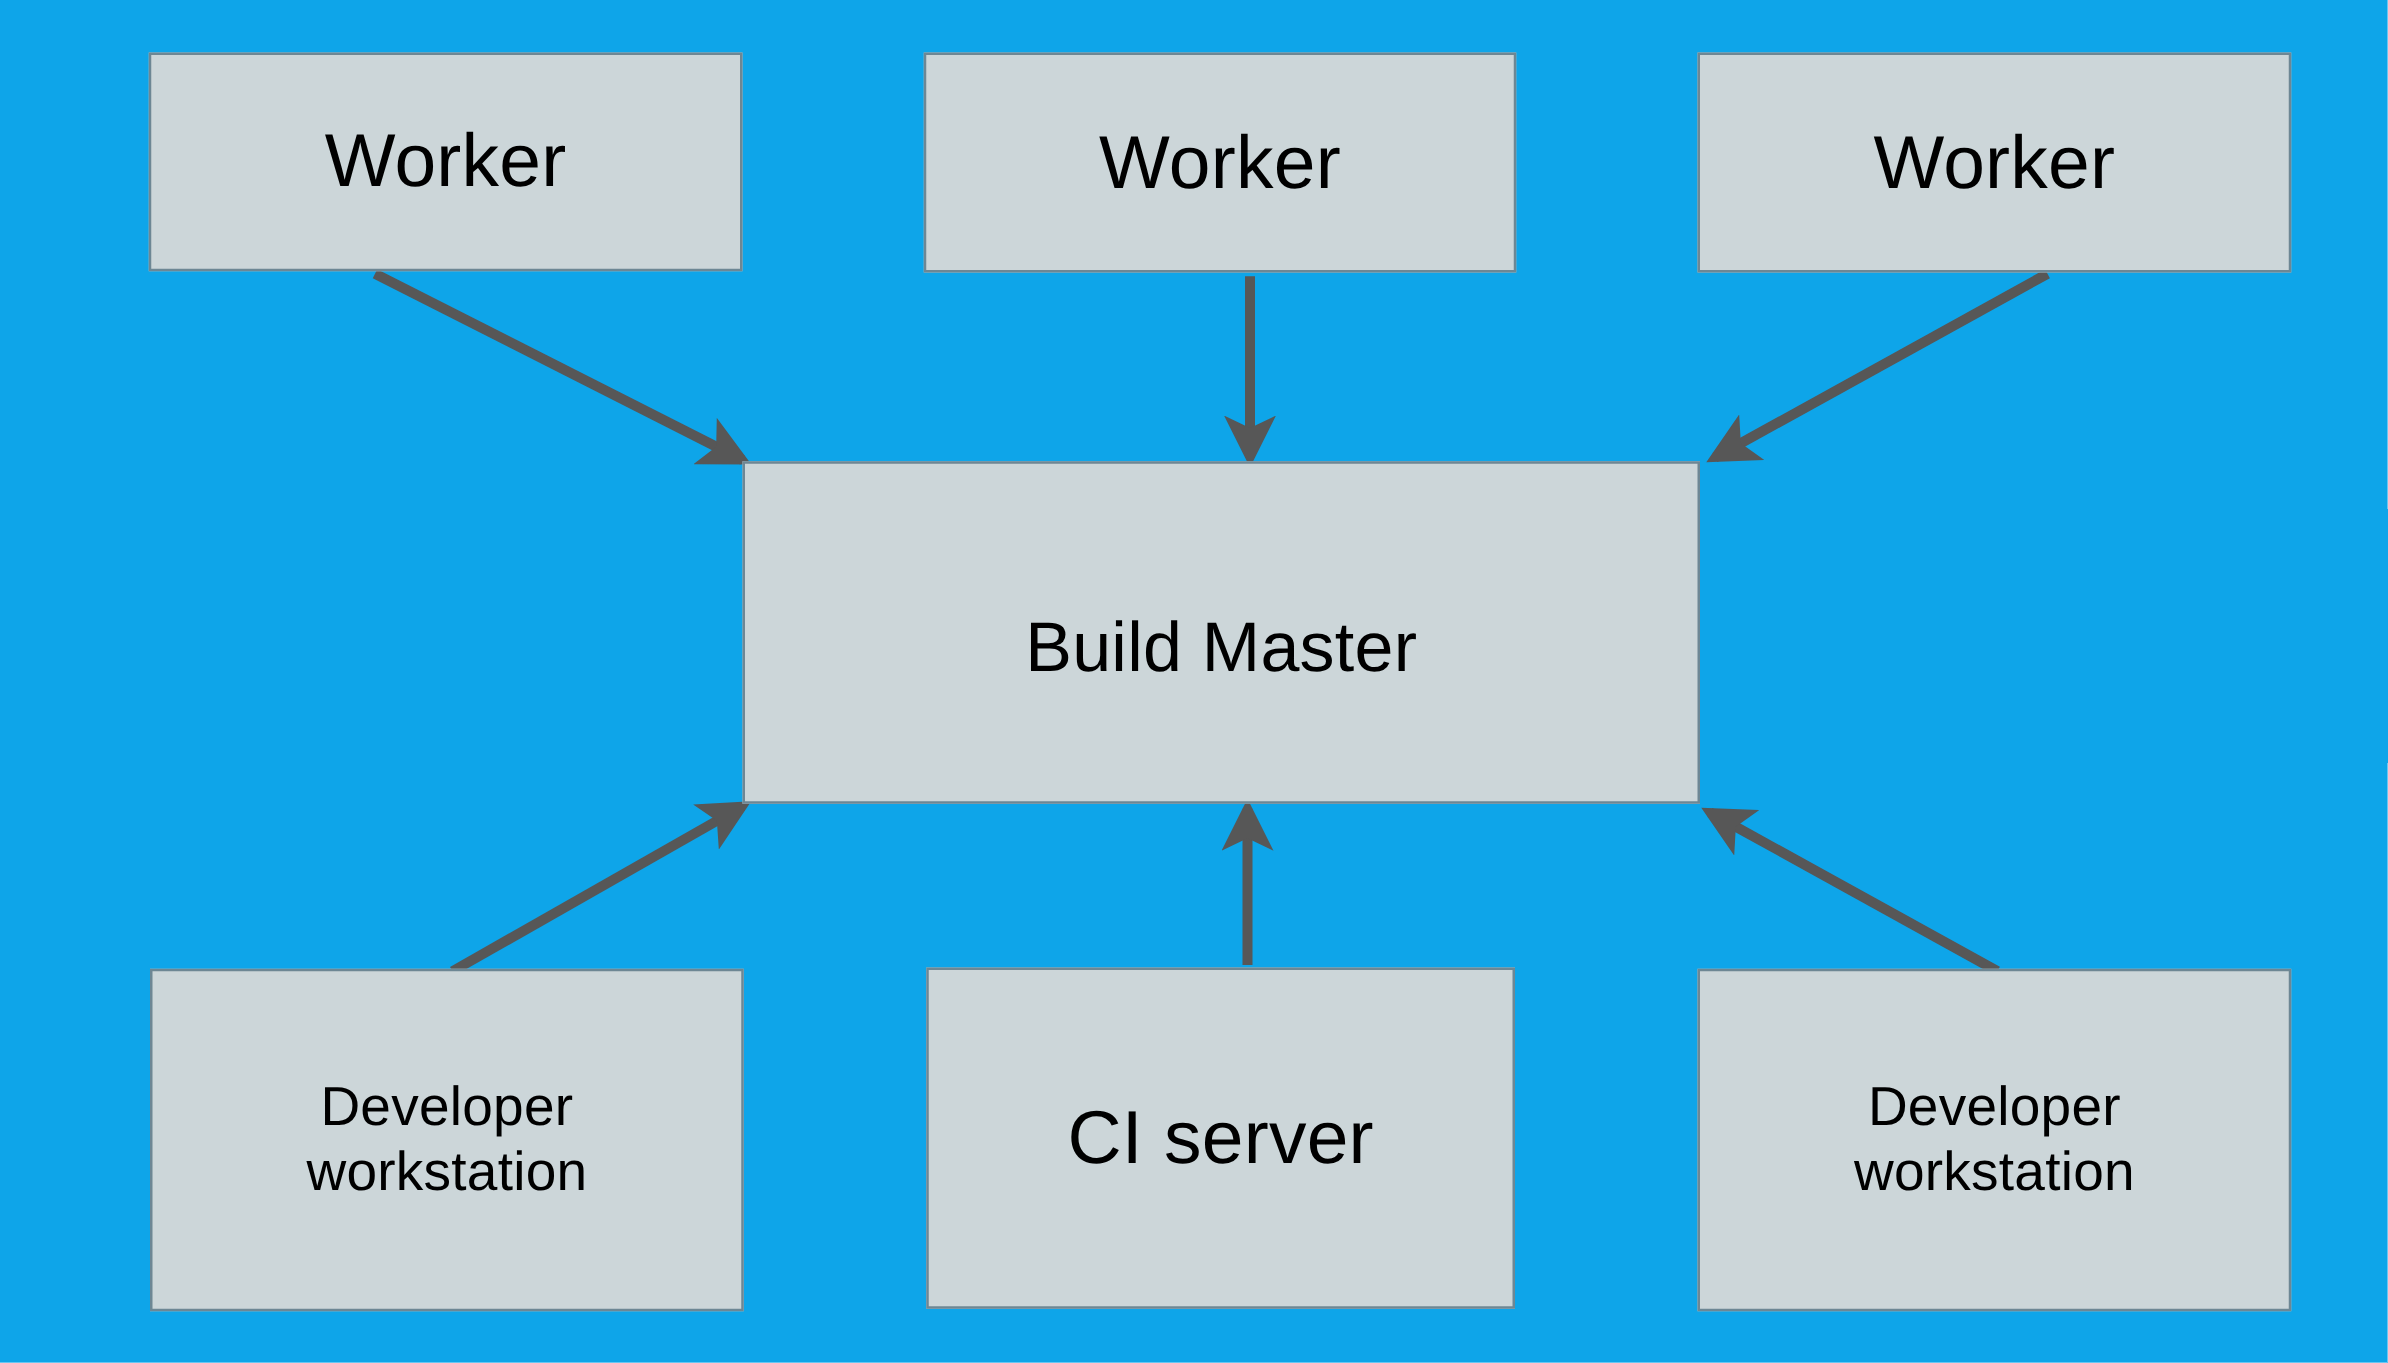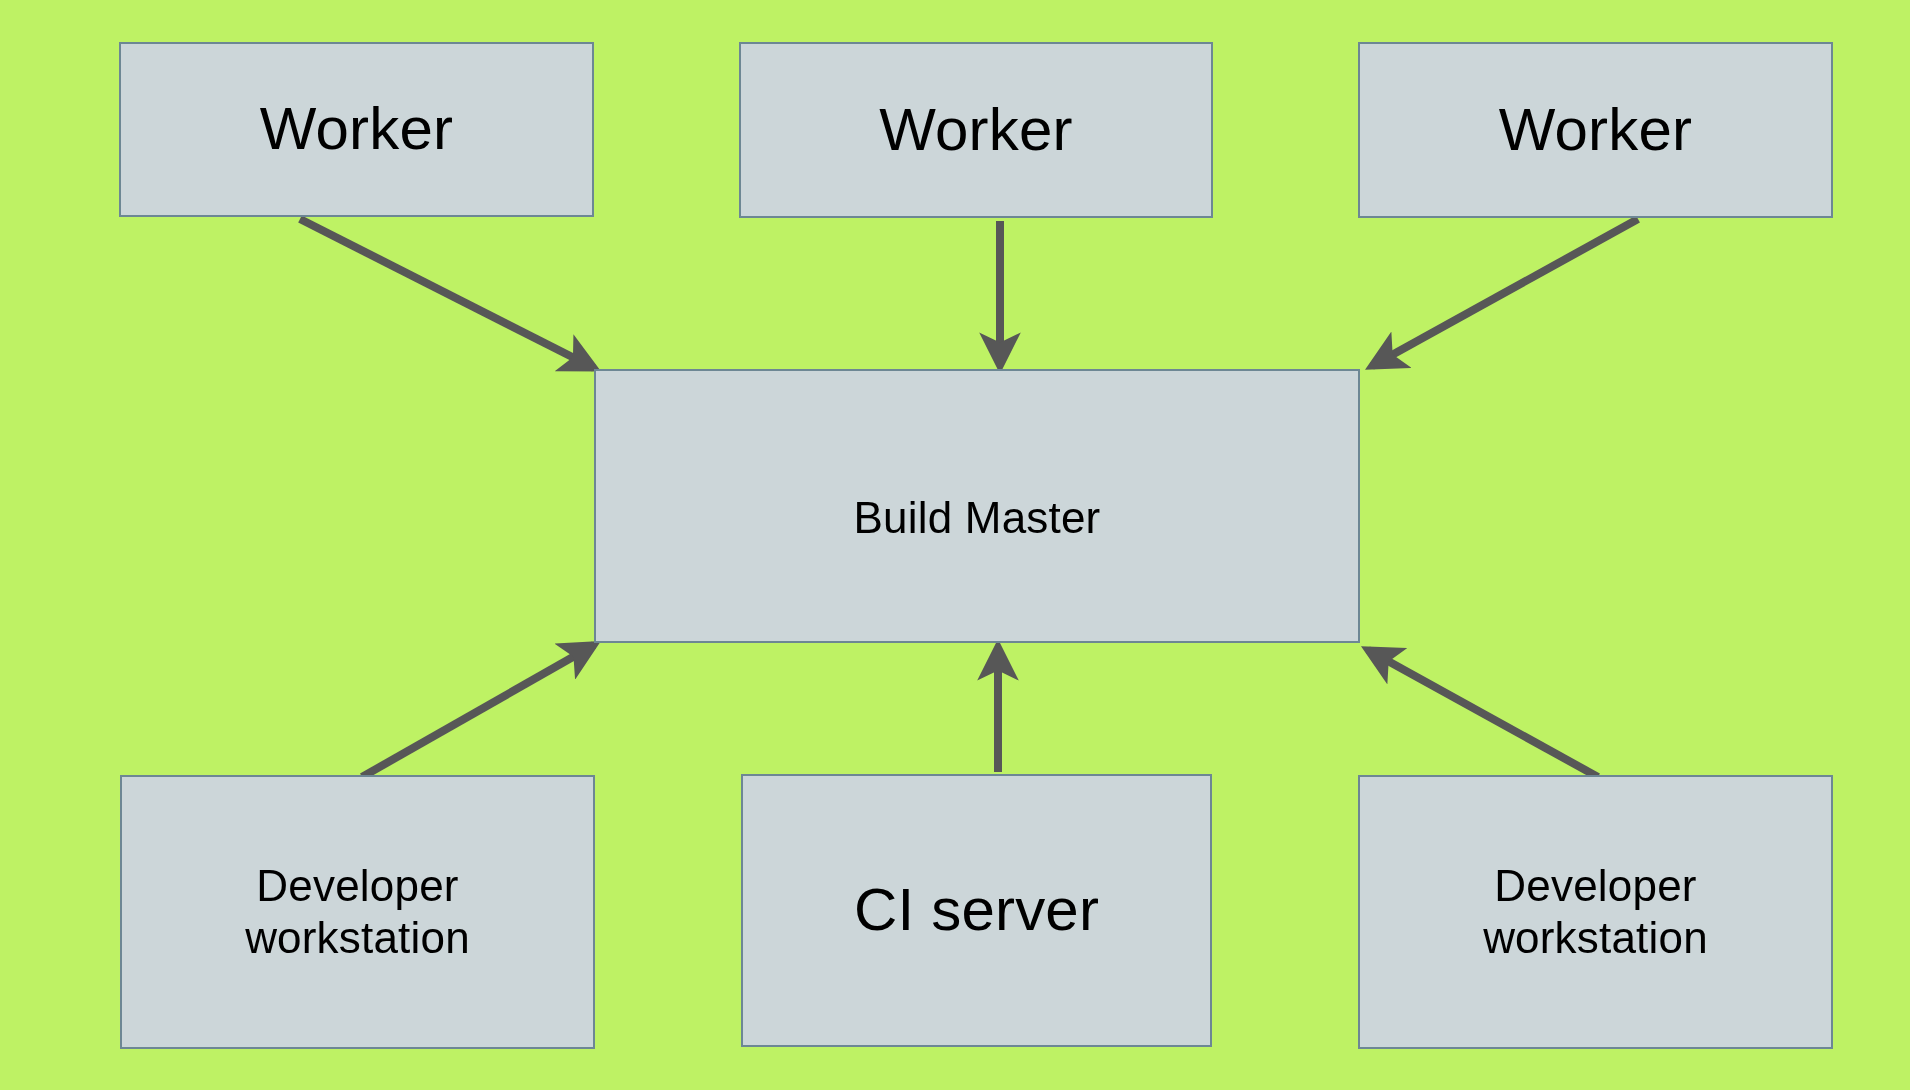--- a/index.html
+++ b/index.html
@@ -11,21 +11,21 @@
   body {
     width: 1910px;
     height: 1090px;
     overflow: hidden;
     font-family: "Liberation Sans", sans-serif;
   }
   #diagram-canvas {
     position: relative;
     width: 1910px;
     height: 1090px;
-    background: #bef264;
+    background: #0ea5e9;
   }
   #edge-layer {
     position: absolute;
     left: 0;
     top: 0;
     width: 1910px;
     height: 1090px;
     pointer-events: none;
   }
   .node {
@@ -40,21 +40,21 @@
   }
   .node-label {
     color: #000000;
     font-family: "Liberation Sans", sans-serif;
     font-weight: 400;
     line-height: 1.18;
     white-space: pre-line;
     letter-spacing: 0.2px;
   }
   .node-worker .node-label { font-size: 60px; }
-  .node-master .node-label { font-size: 44px; margin-top: 24px; }
+  .node-master .node-label { font-size: 56px; margin-top: 24px; }
   .node-ci .node-label { font-size: 60px; }
   .node-dev .node-label { font-size: 44px; }
 </style>
 </head>
 <body>
 
 <div id="diagram-canvas">
 
   <svg id="edge-layer" viewBox="0 0 1910 1090" width="1910" height="1090" xmlns="http://www.w3.org/2000/svg" aria-hidden="true">
     <defs>

